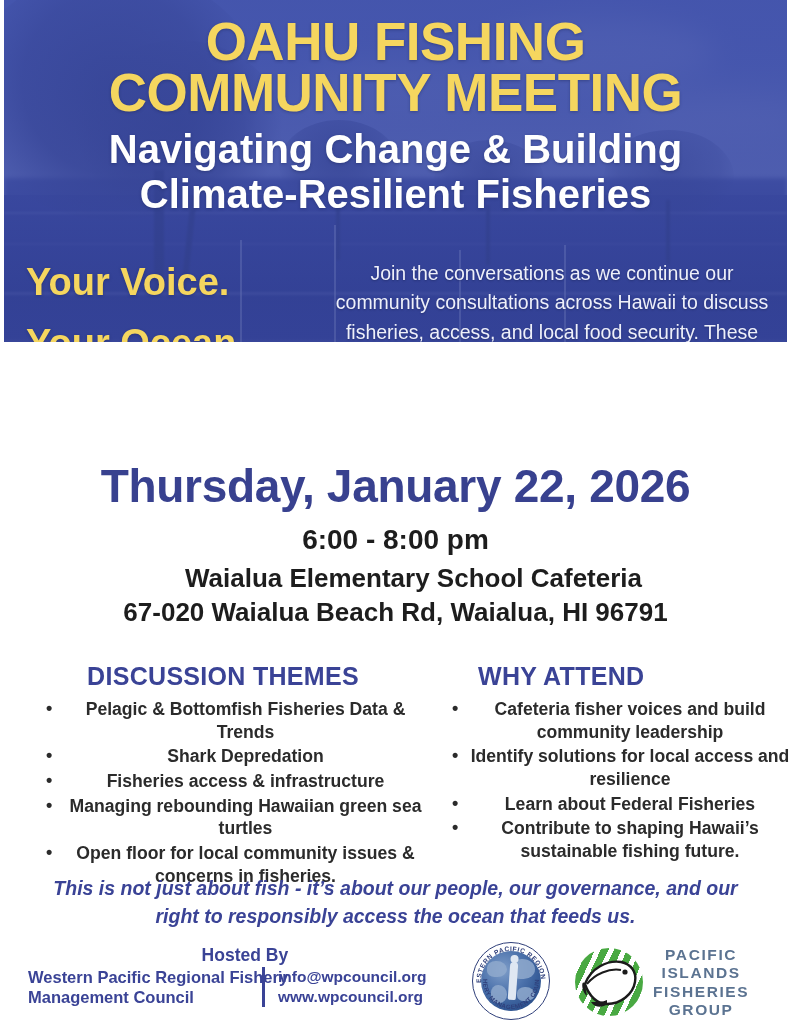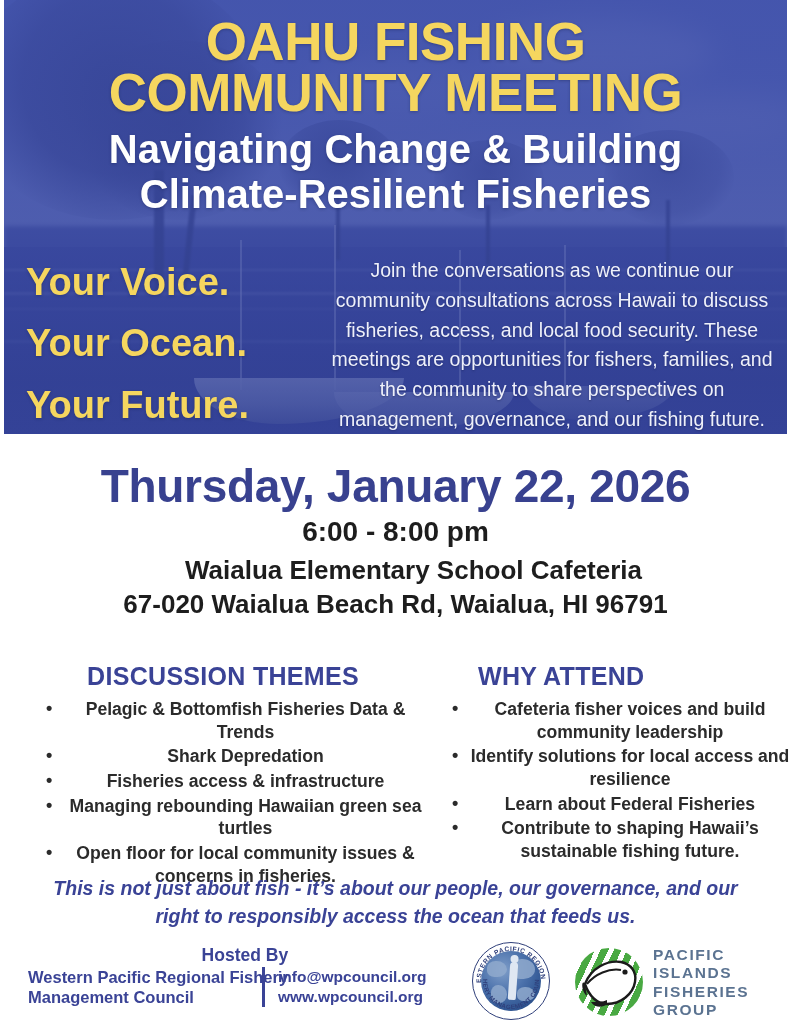--- a/index.html
+++ b/index.html
@@ -19,21 +19,21 @@
     overflow: hidden;
     box-sizing: border-box;
   }
 
   
   .hero {
     position: absolute;
     left: 4px;
     top: 0px;
     width: 783px;
-    height: 434px;
+    height: 342px;
     overflow: hidden;
     background: #3c4ba0;
   }
   .hero-photo {
     position: absolute;
     inset: 0;
     overflow: hidden;
   }
   
   .ph-sky {
@@ -118,21 +118,21 @@
     color: #ffffff;
     font-weight: bold;
     font-size: 40px;
     line-height: 1.14;
     margin: 8px 0 0 0;
     text-shadow: 0 1px 3px rgba(20,28,70,.35);
   }
 
   .hero-lower {
     display: flex;
-    align-items: center;
+    align-items: flex-end;
     margin-top: 28px;
     padding: 0 14px 0 22px;
   }
   .slogan {
     flex: 0 0 305px;
     color: #f5d65f;
     font-weight: bold;
     font-size: 38px;
     line-height: 1.62;
     padding-top: 6px;
@@ -160,21 +160,21 @@
     color: #38418f;
     font-weight: bold;
     font-size: 46px;
     line-height: 1.05;
     letter-spacing: -0.3px;
   }
   .time-line {
     color: #1d1d1d;
     font-weight: bold;
     font-size: 28px;
-    margin-top: 6px;
+    margin-top: 14px;
   }
   .venue-line {
     color: #1d1d1d;
     font-weight: bold;
     font-size: 26px;
     margin-top: 7px;
     margin-left: 36px;
   }
   .address-line {
     color: #1d1d1d;
@@ -305,21 +305,21 @@
     background:#dfe7f2;
   }
   .seal-text {
     position: absolute; inset: 0;
   }
 
   
   .pifg {
     position: absolute;
     left: 575px; top: 4px;
-    width: 196px; height: 76px;
+    width: 196px; height: 76px; text-align: center;
   }
   .pifg-mark {
     position: absolute;
     left: 0; top: 4px;
     width: 68px; height: 68px;
     border-radius: 50%;
     overflow: hidden;
     background: repeating-linear-gradient(115deg,
       #49a942 0px, #49a942 7px,
       #ffffff 7px, #ffffff 12px);

